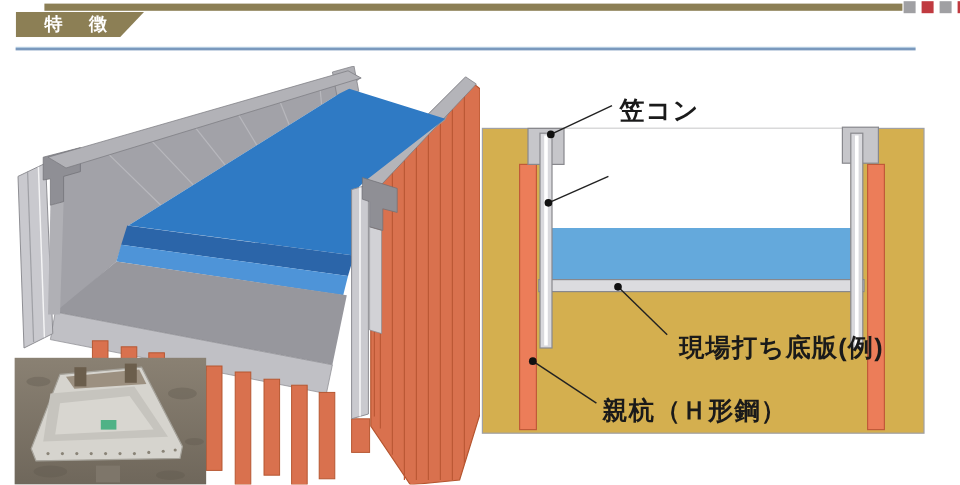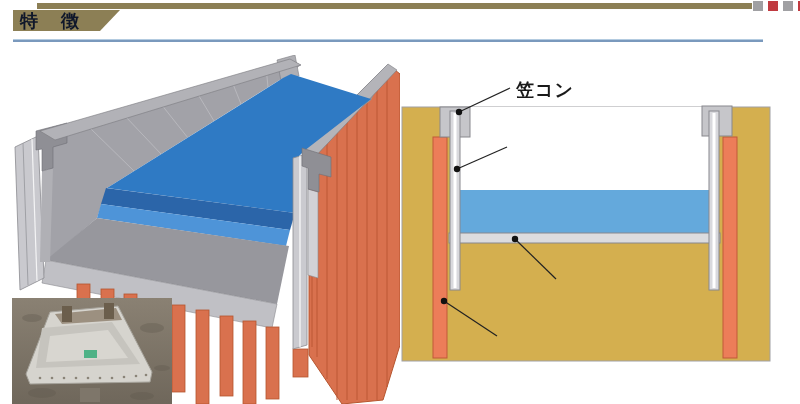--- a/index.html
+++ b/index.html
@@ -8,38 +8,38 @@
     font-family:"Liberation Sans",sans-serif;
   }
   
   .hdr-strip{position:absolute;left:37px;top:3px;width:715px;height:6px;background:#8C7F55;}
   .hdr-banner{
     position:absolute;left:13px;top:10px;width:107px;height:21px;background:#8C7F55;
     clip-path:polygon(0 0,100% 0,calc(100% - 20px) 100%,0 100%);
     display:flex;align-items:center;
   }
   .hdr-title{
-    color:#0f172a;font-weight:700;font-size:18px;letter-spacing:9px;
-    padding-left:7px;white-space:nowrap;
+    color:#ffffff;font-weight:700;font-size:15px;letter-spacing:9px;
+    padding-left:24px;white-space:nowrap;
   }
   .hdr-sq{position:absolute;top:1px;width:10px;height:10px;}
   .sq-gray{background:#A0A0A3;}
   .sq-red{background:#C03A40;}
   .hdr-divider{
     position:absolute;left:13px;top:39px;width:750px;height:3px;
     background:linear-gradient(#B3CBE0 0 34%,#7A99BD 34%);
   }
   
   .svg-abs{position:absolute;z-index:1;}
   #render3d{left:5px;top:55px;}
   #xsection{left:395px;top:55px;}
   #photo{left:12px;top:298px;z-index:3;}
   
   .dlabel{
-    position:absolute;z-index:5;color:#1a1a1a;font-weight:700;font-size:18px;
+    position:absolute;z-index:5;color:#1a1a1a;font-weight:700;font-size:21px;
     line-height:1.1;white-space:nowrap;letter-spacing:1px;
   }
   #lbl-cap{left:516px;top:81px;}
   #lbl-sheet{left:512px;top:139px;}
   #lbl-slab{left:566px;top:279px;}
   #lbl-pile{left:502px;top:331px;}
 </style>
 </head>
 <body>
 
@@ -184,14 +184,16 @@
     </g>
     <g fill="#111111">
       <circle cx="64" cy="57" r="3.2"></circle>
       <circle cx="62" cy="114" r="3.2"></circle>
       <circle cx="120" cy="184" r="3.2"></circle>
       <circle cx="49" cy="246" r="3.2"></circle>
     </g>
   </svg>
 
   <div class="dlabel" id="lbl-cap">笠コン</div>
+  <div class="dlabel" id="lbl-slab">現場打ち底版(例)</div>
+  <div class="dlabel" id="lbl-pile">親杭（Ｈ形鋼）</div>
 
 </div>
 
 </body></html>

